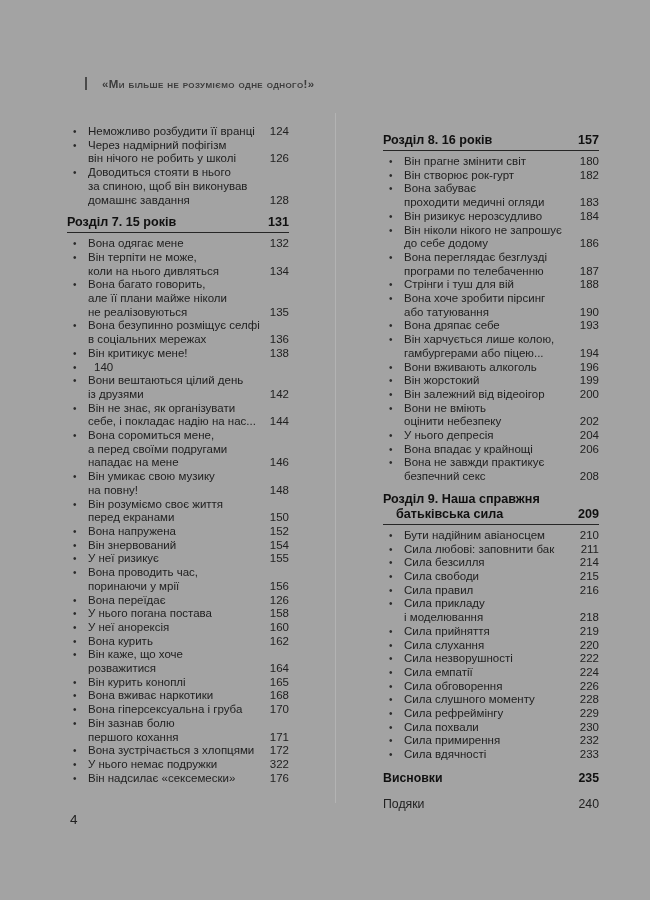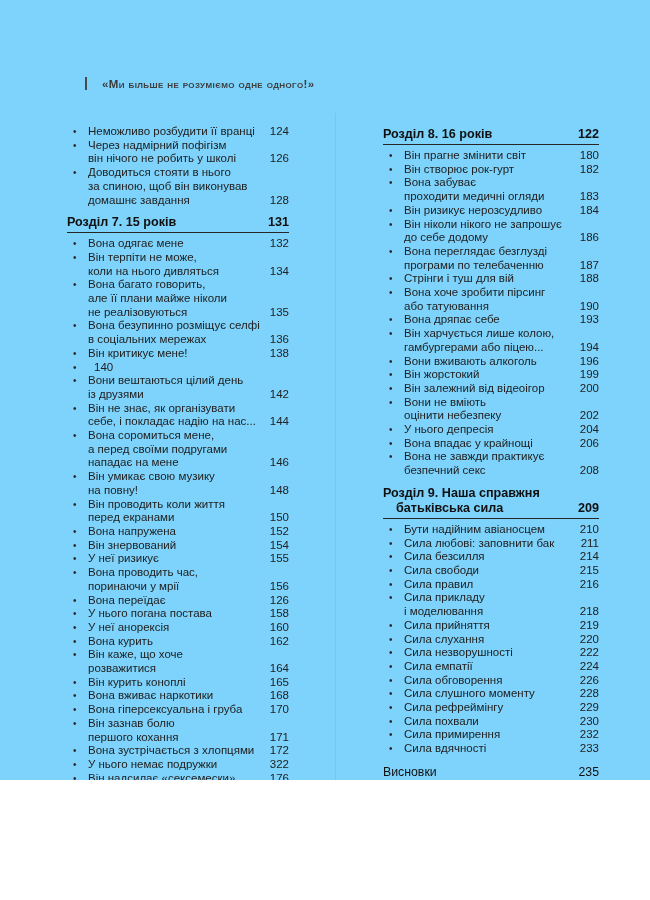--- a/index.html
+++ b/index.html
@@ -1,19 +1,19 @@
 <!DOCTYPE html>
 <html lang="uk"><head>
 <meta charset="utf-8">
 <style>
   html,body{margin:0;padding:0;background:#ffffff;}
   .page{
     position:relative;
-    width:650px;height:780px;
-    background:#7dd3fc;
+    width:650px;height:900px;
+    background:#a3a3a3;
     font-family:"Liberation Sans", sans-serif;
     color:#212121;
     overflow:hidden;
   }
   
   .running-head{
     position:absolute;left:85px;top:77px;
     display:flex;align-items:center;gap:15px;
   }
   .rh-bar{display:inline-block;width:2px;height:13px;background:#4a4a4a;}
@@ -49,31 +49,31 @@
   .entry-page{margin-left:6px;white-space:nowrap;}
 
   .section-head{
     display:flex;align-items:flex-end;
     font-weight:bold;color:#101010;
     font-size:12.6px;line-height:15px;
     border-bottom:1.5px solid #262626;
     padding-bottom:2px;
     margin:8px 0 4px 0;
   }
-  .section-head.first{margin-top:2px;}
+  .section-head.first{margin-top:8px;}
   .sec-lines{flex:1;min-width:0;}
   .sec-line2{padding-left:13px;}
   .sec-title{flex:1;min-width:0;}
   .sec-page{margin-left:6px;white-space:nowrap;}
 
   .standalone-row{
     display:flex;align-items:flex-end;justify-content:space-between;
     font-size:12.3px;line-height:15px;
   }
-  .standalone-row.bold{font-weight:normal;color:#101010;margin-top:9px;}
+  .standalone-row.bold{font-weight:bold;color:#101010;margin-top:9px;}
   .standalone-row.plain{margin-top:11px;color:#212121;align-items:center;}
 
   .page-number{
     position:absolute;left:70px;top:812px;
     font-size:13.5px;color:#212121;
   }
 </style>
 </head>
 <body>
 
@@ -182,21 +182,21 @@
 
         <div class="entry">
           <span class="bullet">•</span>
           <div class="entry-text">Він умикає свою музику
 на повну!</div>
           <span class="entry-page">148</span>
         </div>
 
         <div class="entry">
           <span class="bullet">•</span>
-          <div class="entry-text">Він проводить коли життя
+          <div class="entry-text">Він розуміємо своє життя
 перед екранами</div>
           <span class="entry-page">150</span>
         </div>
 
         <div class="entry">
           <span class="bullet">•</span>
           <div class="entry-text">Вона напружена</div>
           <span class="entry-page">152</span>
         </div>
 
@@ -293,21 +293,21 @@
           <span class="entry-page">176</span>
         </div>
       </div>
 
   </div>
 
   <div class="col col-right">
 
     <div class="section-head first">
       <span class="sec-title">Розділ 8. 16 років</span>
-      <span class="sec-page">122</span>
+      <span class="sec-page">157</span>
     </div>
 
     <div>
 
         <div class="entry">
           <span class="bullet">•</span>
           <div class="entry-text">Він прагне змінити світ</div>
           <span class="entry-page">180</span>
         </div>
 

